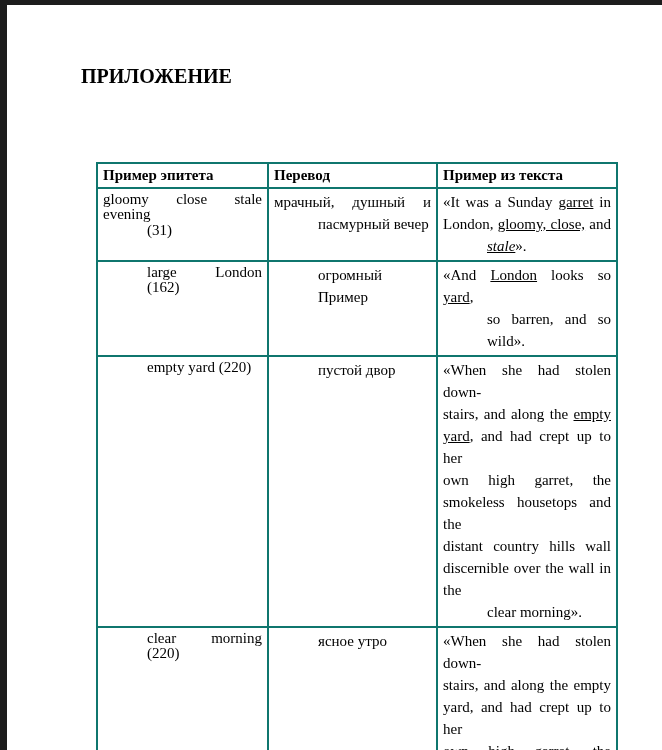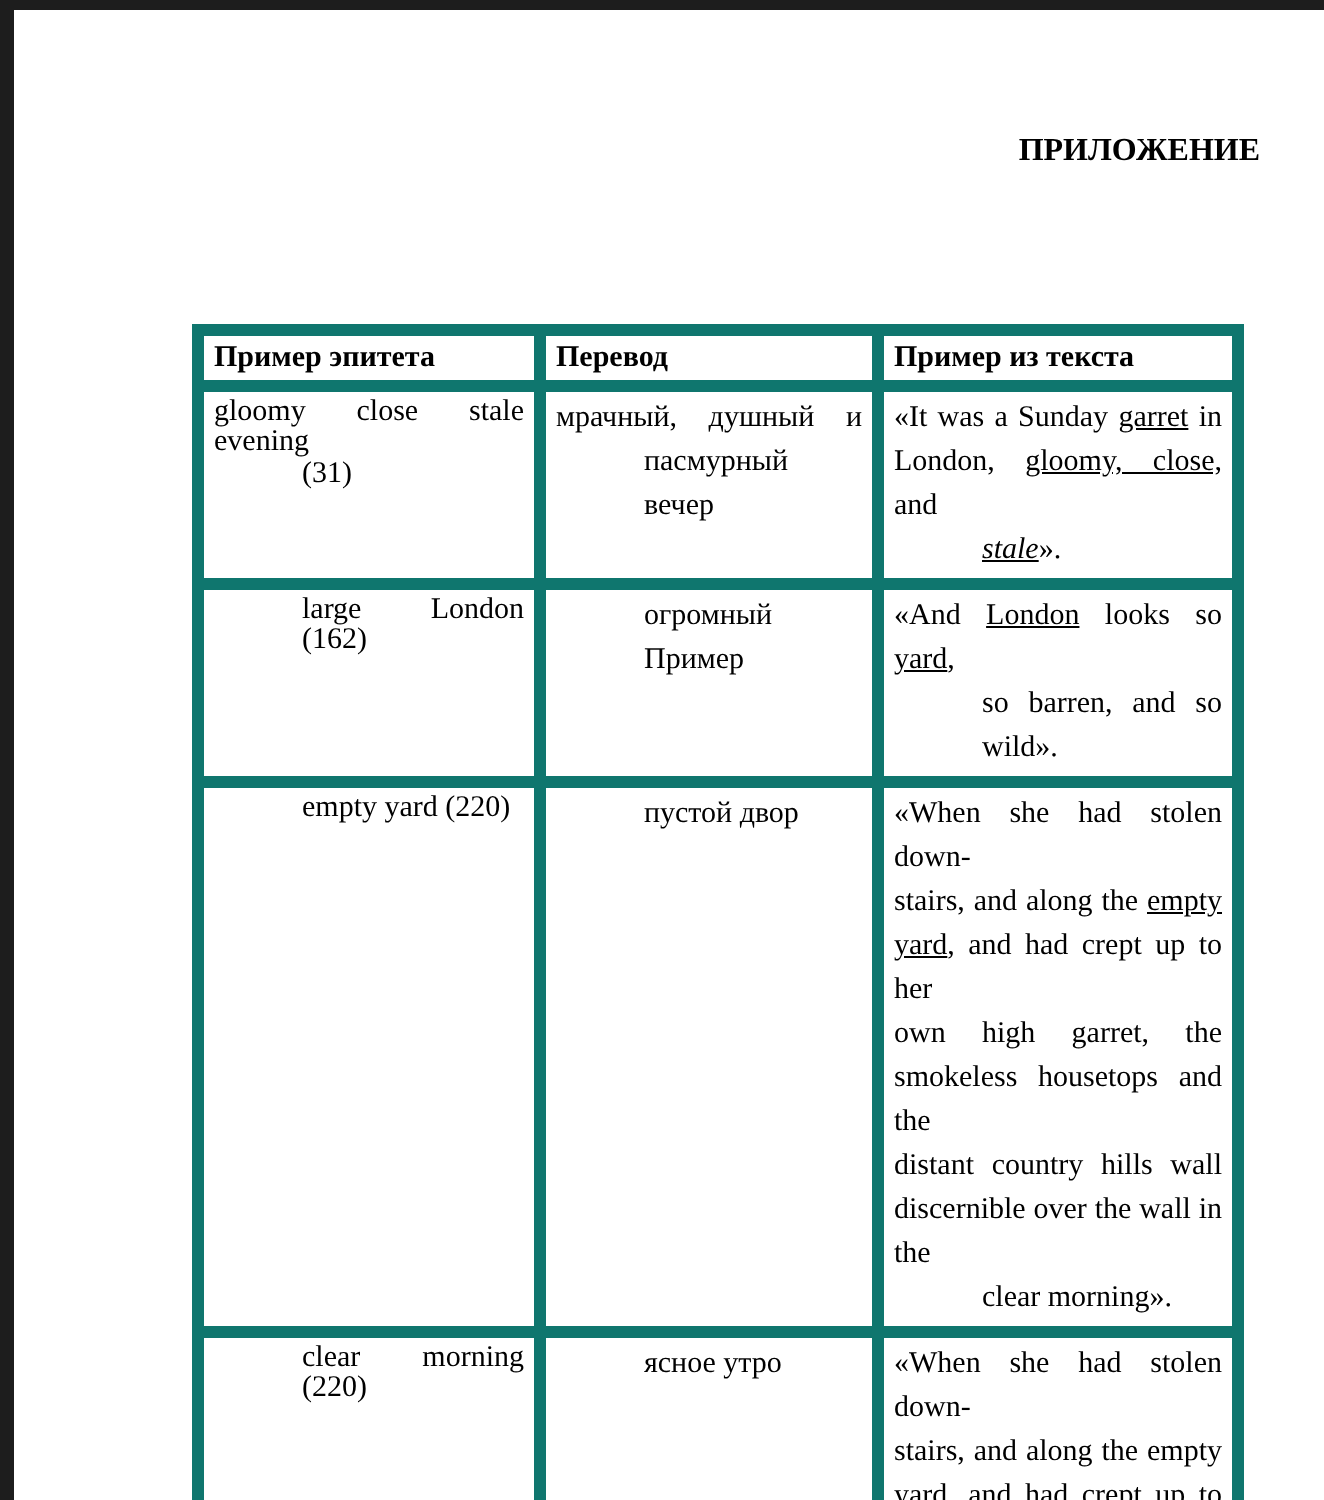--- a/index.html
+++ b/index.html
@@ -8,35 +8,35 @@
 
   .viewport {
     position: relative; width: 662px; height: 750px; overflow: hidden;
   }
   .page {
     position: absolute; left: 7px; top: 5px; width: 655px; height: 900px;
     background: #ffffff; color: #000000;
   }
 
   .doc-title {
-    position: absolute; top: 61px; left: 103px; width: 520px;
-    text-align: right; font-size: 16px; font-weight: bold; line-height: 20px;
+    position: absolute; top: 61px; left: 74px; width: 520px;
+    text-align: left; font-size: 20px; font-weight: bold; line-height: 20px;
   }
   .table-caption {
     position: absolute; top: 122px; left: 89px; width: 520px;
     font-size: 16px; font-weight: bold; line-height: 20px;
   }
 
   table.epithet-table {
     position: absolute; top: 157px; left: 89px;
     width: 520px; border-collapse: collapse; table-layout: fixed;
     font-size: 15px; color: #000;
   }
   .epithet-table th, .epithet-table td {
-    border: 6px solid #0f766e; vertical-align: top;
+    border: 2px solid #0f766e; vertical-align: top;
   }
   .epithet-table th {
     font-weight: bold; text-align: left; font-size: 15px;
     height: 25px; padding: 3px 5px 2px 5px; line-height: 17px;
   }
   .epithet-table td { padding: 2px 5px 3px 5px; }
 
   .ln {
     text-align: justify; text-align-last: justify; text-justify: inter-word;
     word-spacing: normal;

